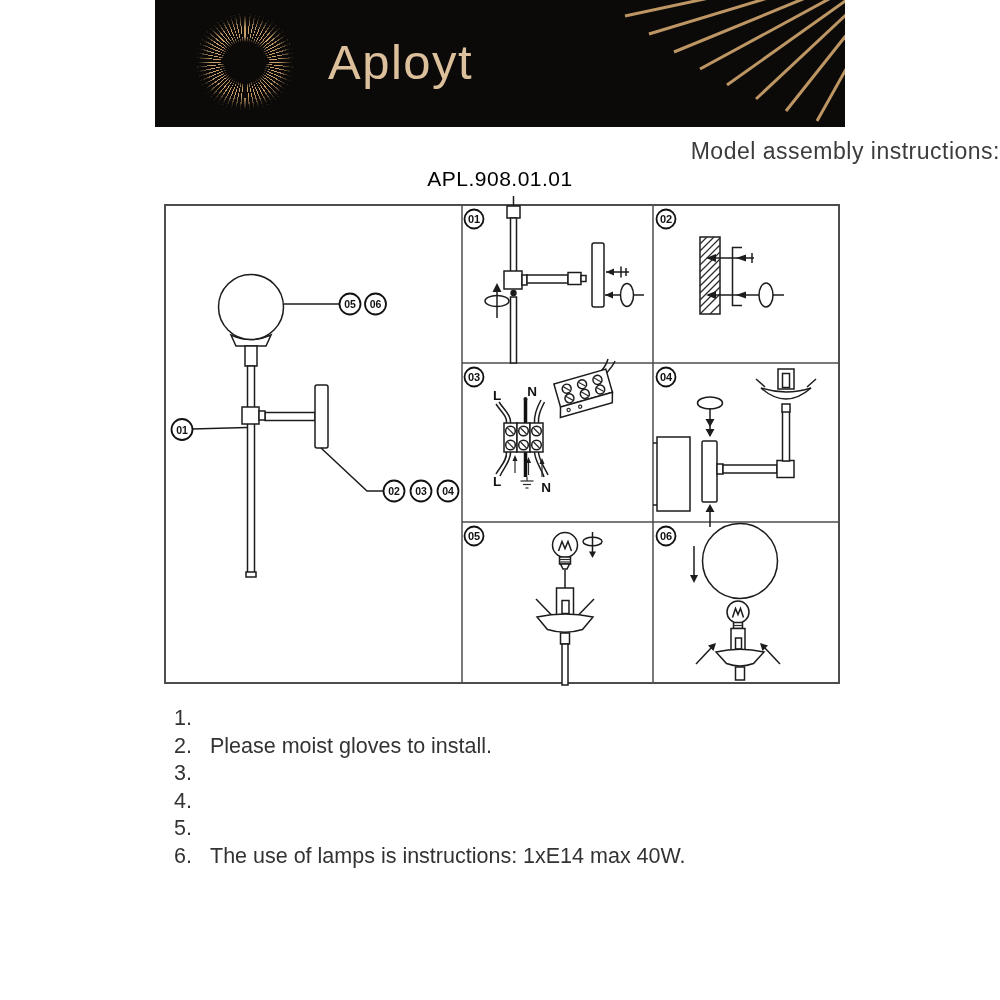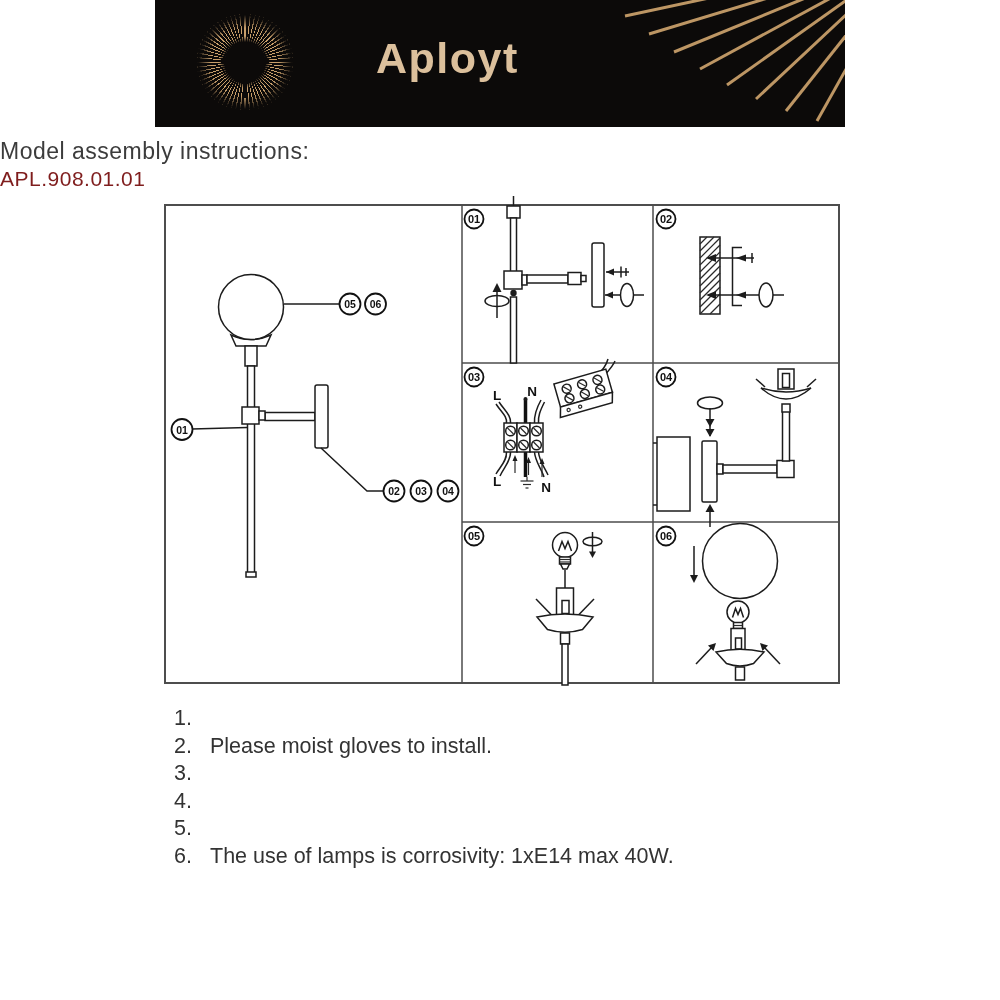--- a/index.html
+++ b/index.html
@@ -14,29 +14,29 @@
   }
   .sunburst{
     position:absolute;left:42px;top:14px;width:96px;height:96px;border-radius:50%;
     background:repeating-conic-gradient(#c89f6b 0deg 1.6deg, rgba(12,10,8,0) 1.6deg 5.6deg);
   }
   .sunburst-fade{
     position:absolute;inset:0;border-radius:50%;
     background:radial-gradient(circle, #0c0a09 0 20px, rgba(12,10,8,0) 26px, rgba(12,10,8,0) 34px, #0c0a09 47px);
   }
   .brand{
-    position:absolute;left:173px;top:33px;font-size:43px;line-height:1.2;
-    color:#dcc09c;letter-spacing:1.5px;font-weight:700;margin-left:48px;
+    position:absolute;left:173px;top:33px;font-size:49px;line-height:1.2;
+    color:#dcc09c;letter-spacing:1.5px;font-weight:400;
   }
   .banner-rays{position:absolute;left:0;top:0;width:690px;height:127px;}
   
-  .title1{position:absolute;top:138px;left:0;width:1000px;text-align:left;
+  .title1{position:absolute;top:138px;left:0;width:1000px;text-align:right;
     font-size:23px;color:#3c3c3c;letter-spacing:.5px;}
-  .title2{position:absolute;top:167px;left:0;width:1000px;text-align:left;
-    font-size:21px;color:#7f1d1d;letter-spacing:.5px;}
+  .title2{position:absolute;top:167px;left:0;width:1000px;text-align:center;
+    font-size:21px;color:#000000;letter-spacing:.5px;}
   
   .diagram{position:absolute;left:160px;top:196px;width:690px;height:496px;}
   .ln{stroke:#1c1c1c;stroke-width:1.5;fill:none;}
   .lnthin{stroke:#2a2a2a;stroke-width:1.2;fill:none;}
   .fw{fill:#ffffff;stroke:#1c1c1c;stroke-width:1.5;}
   .fb{fill:#1c1c1c;stroke:none;}
   .frame{stroke:#4d4d4d;stroke-width:2;fill:#ffffff;}
   .grid{stroke:#4d4d4d;stroke-width:1.5;}
   .badge-c{fill:#ffffff;stroke:#111111;stroke-width:1.8;}
   .badge-t{font-family:"Liberation Sans",sans-serif;font-size:11px;font-weight:700;fill:#111;text-anchor:middle;}
@@ -386,15 +386,15 @@
     <span class="inst-num">3.</span>
   </div>
   <div class="inst-row">
     <span class="inst-num">4.</span>
   </div>
   <div class="inst-row">
     <span class="inst-num">5.</span>
   </div>
   <div class="inst-row">
     <span class="inst-num">6.</span>
-    <span class="inst-text">The use of lamps is corrosivity: 1xE14 max 40W.</span>
+    <span class="inst-text">The use of lamps is instructions: 1xE14 max 40W.</span>
   </div>
 </div>
 
 </body></html>

